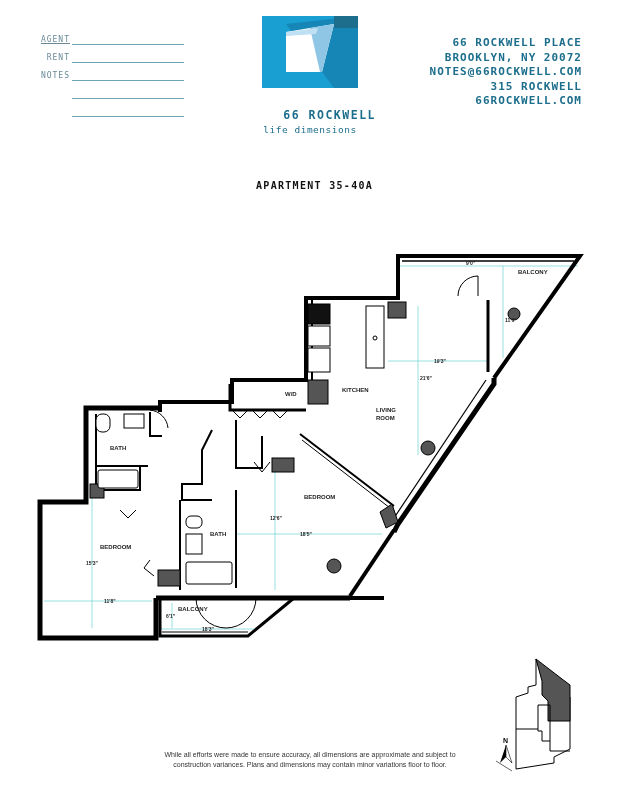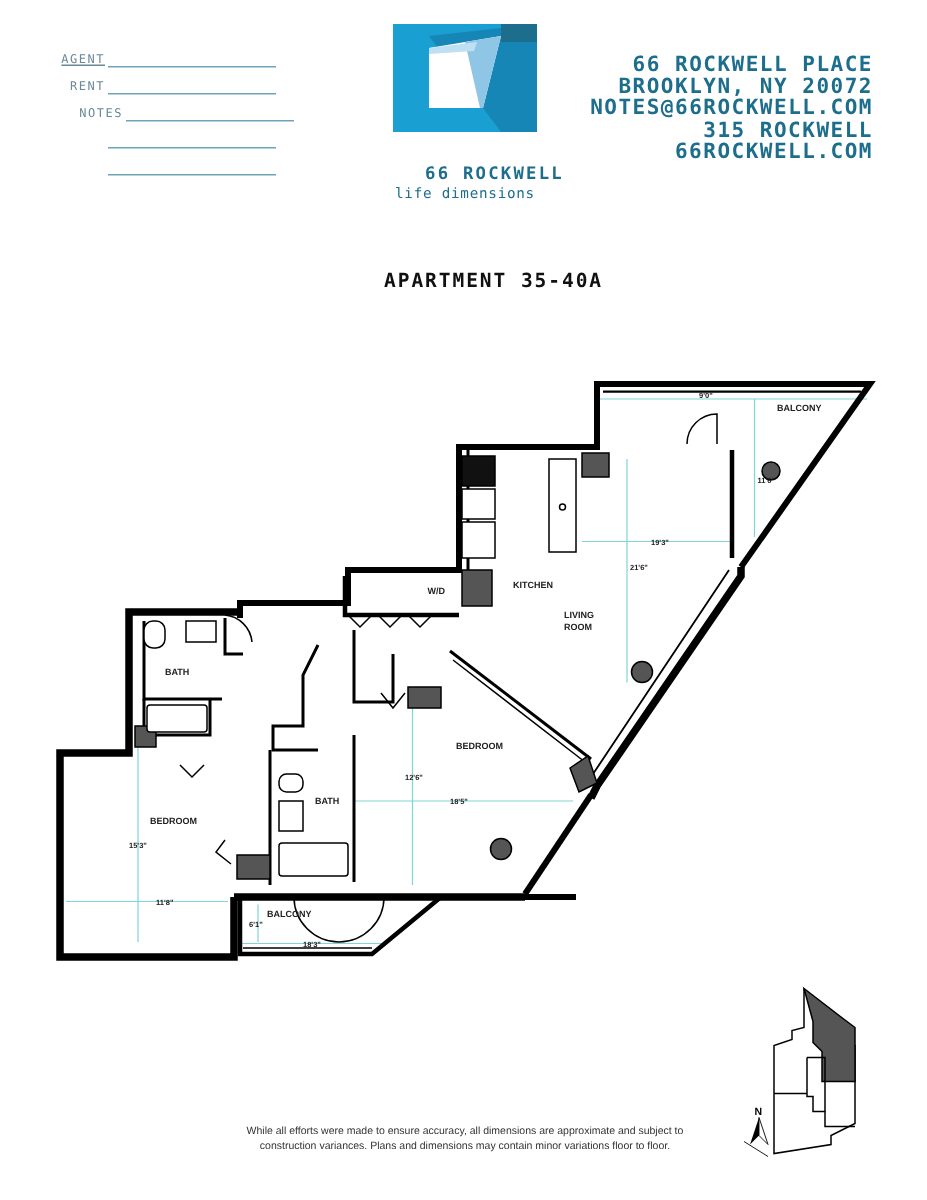--- a/index.html
+++ b/index.html
@@ -4,41 +4,41 @@
 <style>
   html, body { margin: 0; padding: 0; background: #ffffff; }
   body { width: 618px; height: 800px; position: relative; overflow: hidden; font-family: "DejaVu Sans Mono", monospace; }
   .form { position: absolute; left: 30px; top: 35px; }
   .form-row { position: absolute; height: 14px; }
   .form-label { position: absolute; right: 0; font-size: 8px; color: #6a8a98; letter-spacing: 1px; }
   .form-line { position: absolute; height: 0; border-bottom: 1px solid #6fa4b8; width: 112px; }
   .logo { position: absolute; left: 262px; top: 16px; width: 96px; height: 72px; background: #1a9fd3; overflow: hidden; }
   .logo-name { position: absolute; left: 244px; top: 108px; width: 132px; text-align: right; font-weight: bold; font-size: 11.5px; color: #1c6e8c; letter-spacing: 1.5px; }
   .logo-tag { position: absolute; left: 244px; top: 124px; width: 132px; text-align: center; font-size: 9.5px; color: #1c6e8c; letter-spacing: 0.5px; }
-  .contact { position: absolute; right: 36px; top: 36px; text-align: right; font-size: 14px; color: #1c6e8c; letter-spacing: 1px; line-height: 14.5px; font-weight: bold; }
-  .apt-title { position: absolute; left: 256px; top: 180px; font-size: 13px; font-weight: bold; letter-spacing: 1.3px; color: #111; }
+  .contact { position: absolute; right: 36px; top: 36px; text-align: right; font-size: 11px; color: #1c6e8c; letter-spacing: 1px; line-height: 14.5px; font-weight: bold; }
+  .apt-title { position: absolute; left: 256px; top: 180px; font-size: 10px; font-weight: bold; letter-spacing: 1.3px; color: #111; }
   .plan { position: absolute; left: 0; top: 0; }
   .room-label { font-family: "Liberation Sans", sans-serif; font-size: 6px; font-weight: bold; fill: #222; }
   .dim-label { font-family: "Liberation Sans", sans-serif; font-size: 5px; font-weight: bold; fill: #222; }
   .disclaimer { position: absolute; left: 130px; top: 750px; width: 360px; text-align: center; font-family: "Liberation Sans", sans-serif; font-size: 7px; color: #333; line-height: 10px; }
   .keyplan { position: absolute; left: 490px; top: 645px; }
 </style>
 </head>
 <body>
 
 <div class="form">
   <div class="form-row" style="left:0;top:0;width:160px;">
     <span class="form-label" style="right:120px;text-decoration:underline;">AGENT</span>
     <div class="form-line" style="left:42px;top:9px;"></div>
   </div>
   <div class="form-row" style="left:0;top:18px;width:160px;">
     <span class="form-label" style="right:120px;">RENT</span>
     <div class="form-line" style="left:42px;top:9px;"></div>
   </div>
-  <div class="form-row" style="left:12px;top:36px;width:160px;">
+  <div class="form-row" style="left:0;top:36px;width:160px;">
     <span class="form-label" style="right:120px;">NOTES</span>
     <div class="form-line" style="left:42px;top:9px;"></div>
   </div>
   <div class="form-row" style="left:0;top:54px;width:160px;">
     <div class="form-line" style="left:42px;top:9px;"></div>
   </div>
   <div class="form-row" style="left:0;top:72px;width:160px;">
     <div class="form-line" style="left:42px;top:9px;"></div>
   </div>
 </div>

